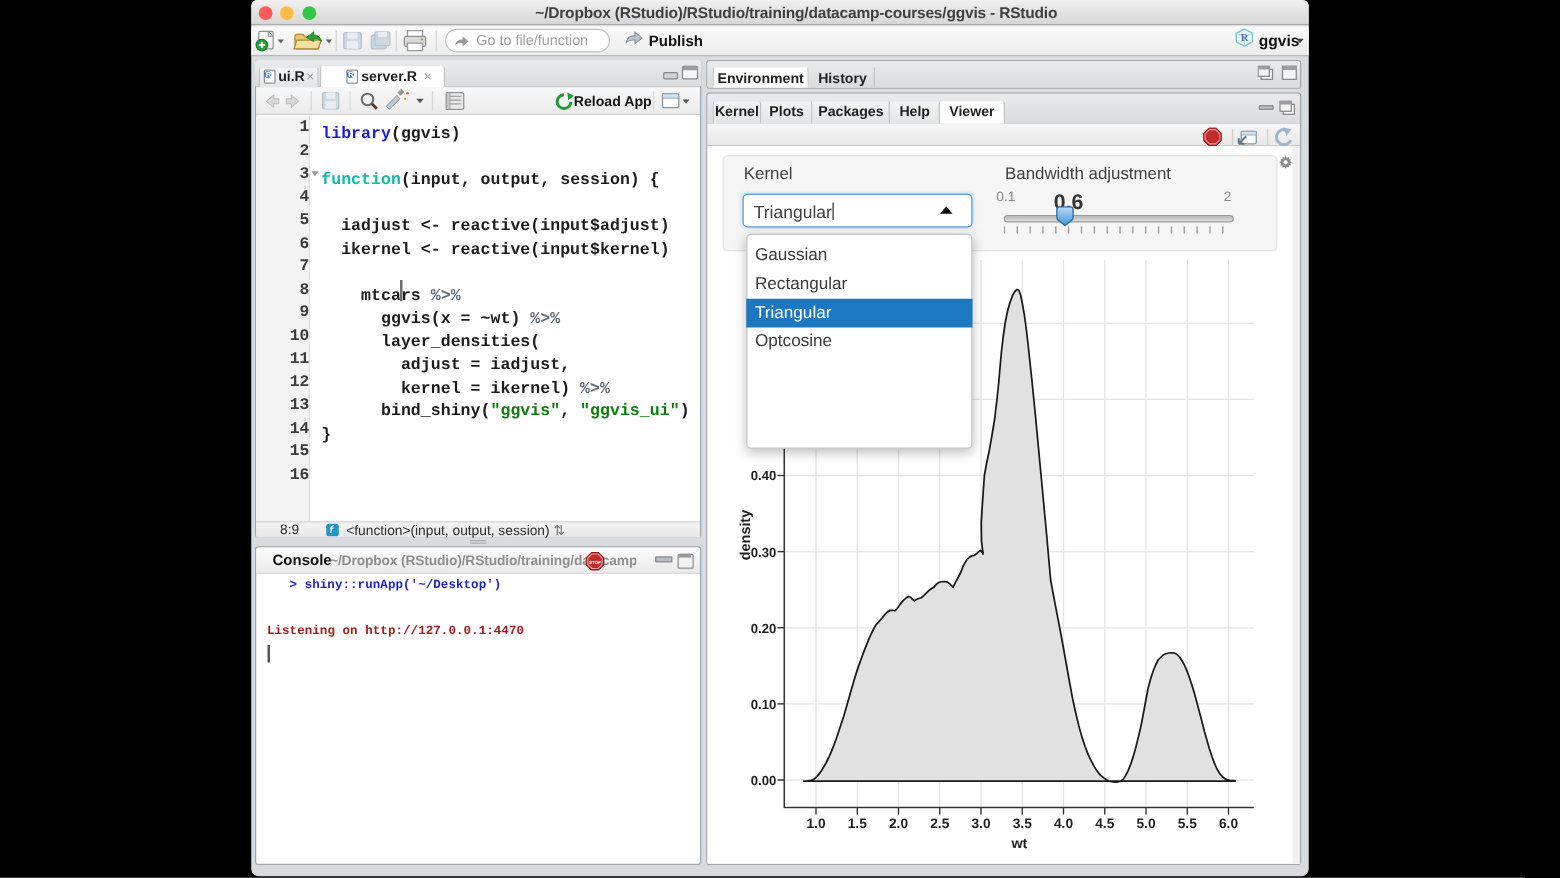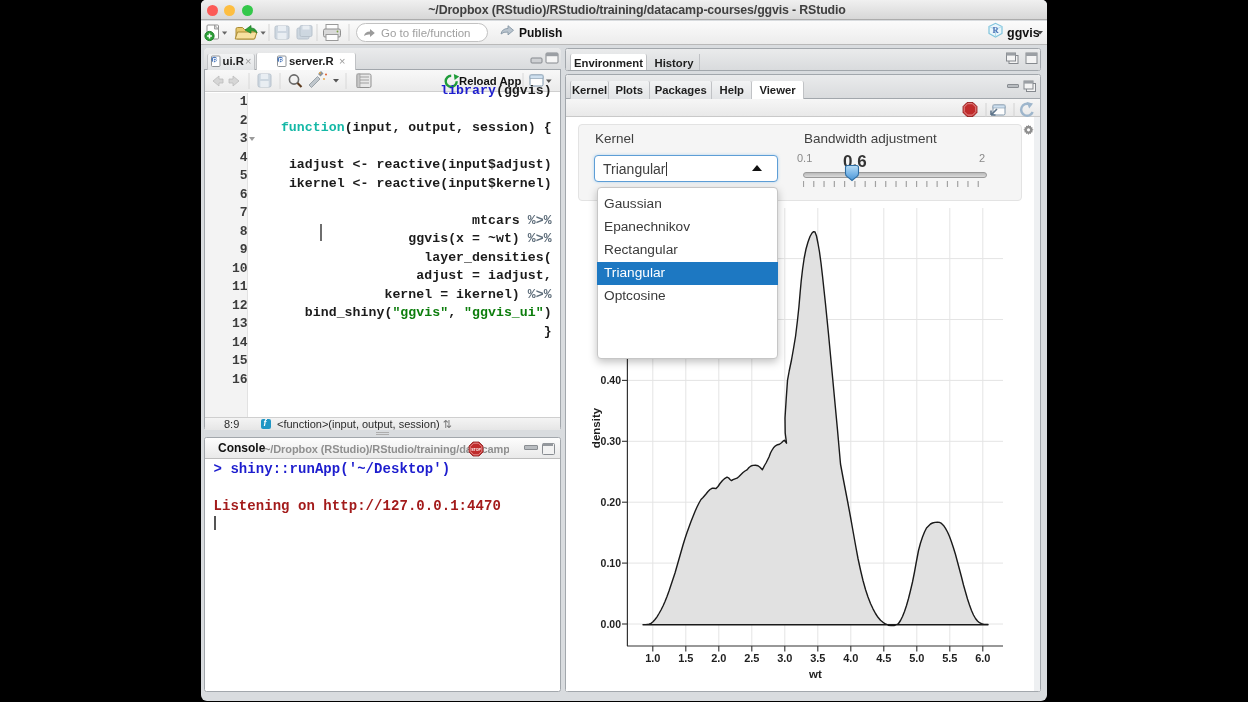--- a/index.html
+++ b/index.html
@@ -169,21 +169,21 @@
   <path d="M341 10.5 l2.8 3.4 2.8-3.4 z" fill="#555"></path>
 </svg>
 
 <div class="abs" style="left:205px;top:92.5px;width:355px;height:324.5px;background:#fff;overflow:hidden;">
   <div class="abs" style="left:0;top:0;width:43px;height:324.5px;background:#f3f3f3;border-right:1px solid #e2e2e2;"></div>
 </div>
 <div class="abs mono" style="left:205px;top:93.3px;width:43px;text-align:right;font-size:13px;font-weight:700;color:#3c3c3c;line-height:18.5px;">
   <div style="padding-right:0.5px;">1<br>2<br>3<br>4<br>5<br>6<br>7<br>8<br>9<br>10<br>11<br>12<br>13<br>14<br>15<br>16</div>
 </div>
 <div class="abs" style="left:248.5px;top:137px;width:0;height:0;border-left:3.5px solid transparent;border-right:3.5px solid transparent;border-top:4.5px solid #9a9a9a;"></div>
-<pre class="abs mono" style="left:257px;top:82px;margin:0;font-size:13.2px;font-weight:700;color:#1b1b1b;line-height:18.5px;letter-spacing:0.05px;text-align:right;"><span style="color:#1d1dce;">library</span>(ggvis)
+<pre class="abs mono" style="left:257px;top:98px;margin:0;font-size:13.2px;font-weight:700;color:#1b1b1b;line-height:18.5px;letter-spacing:0.05px;"><span style="color:#1d1dce;">library</span>(ggvis)
 
 <span style="color:#14b8a6;">function</span>(input, output, session) {
 
   iadjust &lt;- reactive(input$adjust)
   ikernel &lt;- reactive(input$kernel)
 
     mtcars <span style="color:#5e6d7a;">%&gt;%</span>
       ggvis(x = ~wt) <span style="color:#5e6d7a;">%&gt;%</span>
       layer_densities(
         adjust = iadjust,
@@ -206,21 +206,21 @@
 <div class="abs" style="left:205px;top:438px;width:355px;height:21px;background:linear-gradient(#fdfdfd,#e9e9e9);border-bottom:1px solid #bdbdbd;border-radius:2px 2px 0 0;"></div>
 <div class="abs" style="left:218px;top:441px;font-size:12px;font-weight:700;color:#111;">Console</div>
 <div class="abs" style="left:264px;top:442.5px;width:245px;overflow:hidden;white-space:nowrap;font-size:11px;font-weight:700;color:#8f8f8f;letter-spacing:-0.1px;">~/Dropbox (RStudio)/RStudio/training/datacamp-courses/ggvis</div>
 <svg class="abs" style="left:468px;top:441px;" width="16" height="16" viewBox="0 0 16 16">
   <path d="M5 1 h6 l4 4 v6 l-4 4 h-6 l-4-4 v-6 z" fill="#c02b2b" stroke="#8c1616" stroke-width="0.8"></path>
   <path d="M5.6 2.2 h4.8 l3.4 3.4 v4.8 l-3.4 3.4 h-4.8 l-3.4-3.4 v-4.8 z" fill="none" stroke="#e89a9a" stroke-width="0.9"></path>
   <text x="3.2" y="10" font-size="3.6" font-weight="700" fill="#fff">STOP</text>
 </svg>
 <div class="abs dash" style="left:524px;top:445px;width:14px;height:5px;"></div>
 <div class="winicon" style="left:542px;top:442.5px;width:13px;height:12px;"></div>
-<pre class="abs mono" style="left:213.5px;top:460px;margin:0;font-size:14px;font-weight:700;line-height:18.62px;letter-spacing:0.05px;"><span style="color:#1d1dce;">&gt; shiny::runApp('~/Desktop')</span>
+<pre class="abs mono" style="left:213.5px;top:460px;margin:0;font-size:10px;font-weight:700;line-height:18.62px;letter-spacing:0.05px;text-align:center;"><span style="color:#1d1dce;">&gt; shiny::runApp('~/Desktop')</span>
 
 <span style="color:#a31b1b;">Listening on http://127.0.0.1:4470</span></pre>
 <div class="abs" style="left:214px;top:516px;width:1.5px;height:14px;background:#555;"></div>
 
 <div class="pane" style="left:565px;top:48px;width:476px;height:22.5px;"></div>
 <div class="tabbar" style="left:566px;top:49px;width:474px;height:21px;border-radius:2px 2px 0 0;border-bottom:none;"></div>
 <div class="tab active" style="left:570px;top:53.5px;width:77px;height:16.5px;border-left:1px solid #c0c2c5;border-radius:2px 2px 0 0;"></div>
 <div class="abs" style="left:570px;top:56.5px;width:77px;text-align:center;font-size:11.3px;font-weight:700;color:#1e1e1e;">Environment</div>
 <div class="abs" style="left:649px;top:56.5px;width:50px;text-align:center;font-size:11.3px;font-weight:700;color:#1e1e1e;">History</div>
 <div class="abs" style="left:648.5px;top:53.5px;width:51px;height:16.5px;border-right:1px solid #c0c2c5;"></div>
@@ -390,17 +390,16 @@
   </g>
 </svg>
 
 <div class="abs" style="left:594px;top:155px;width:184px;height:27px;background:#fff;border:1.6px solid #5e9ed6;border-radius:4px;box-shadow:0 0 3px rgba(102,175,233,0.5);"></div>
 <div class="abs" style="left:603px;top:161px;font-size:14px;color:#404040;">Triangular<span style="display:inline-block;width:1.2px;height:14px;background:#333;vertical-align:-2px;margin-left:0.5px;"></span></div>
 <div class="abs" style="left:752px;top:165px;width:0;height:0;border-left:5.5px solid transparent;border-right:5.5px solid transparent;border-bottom:6.5px solid #111;"></div>
 
 <div class="abs" style="left:597px;top:187px;width:181px;height:172px;background:#fff;border:1px solid #c6c6c6;border-radius:4px;box-shadow:0 3px 9px rgba(0,0,0,0.25);"></div>
 <div class="abs" style="left:597px;top:193.2px;width:181px;font-size:13.7px;color:#3a3a3a;line-height:22.85px;">
   <div style="padding-left:7px;">Gaussian</div>
-  <div style="padding-left:7px;">Epanechnikov</div>
   <div style="padding-left:7px;">Rectangular</div>
   <div style="padding-left:7px;background:#1d78c2;color:#fff;">Triangular</div>
   <div style="padding-left:7px;">Optcosine</div>
 </div>
 
 </body></html>

